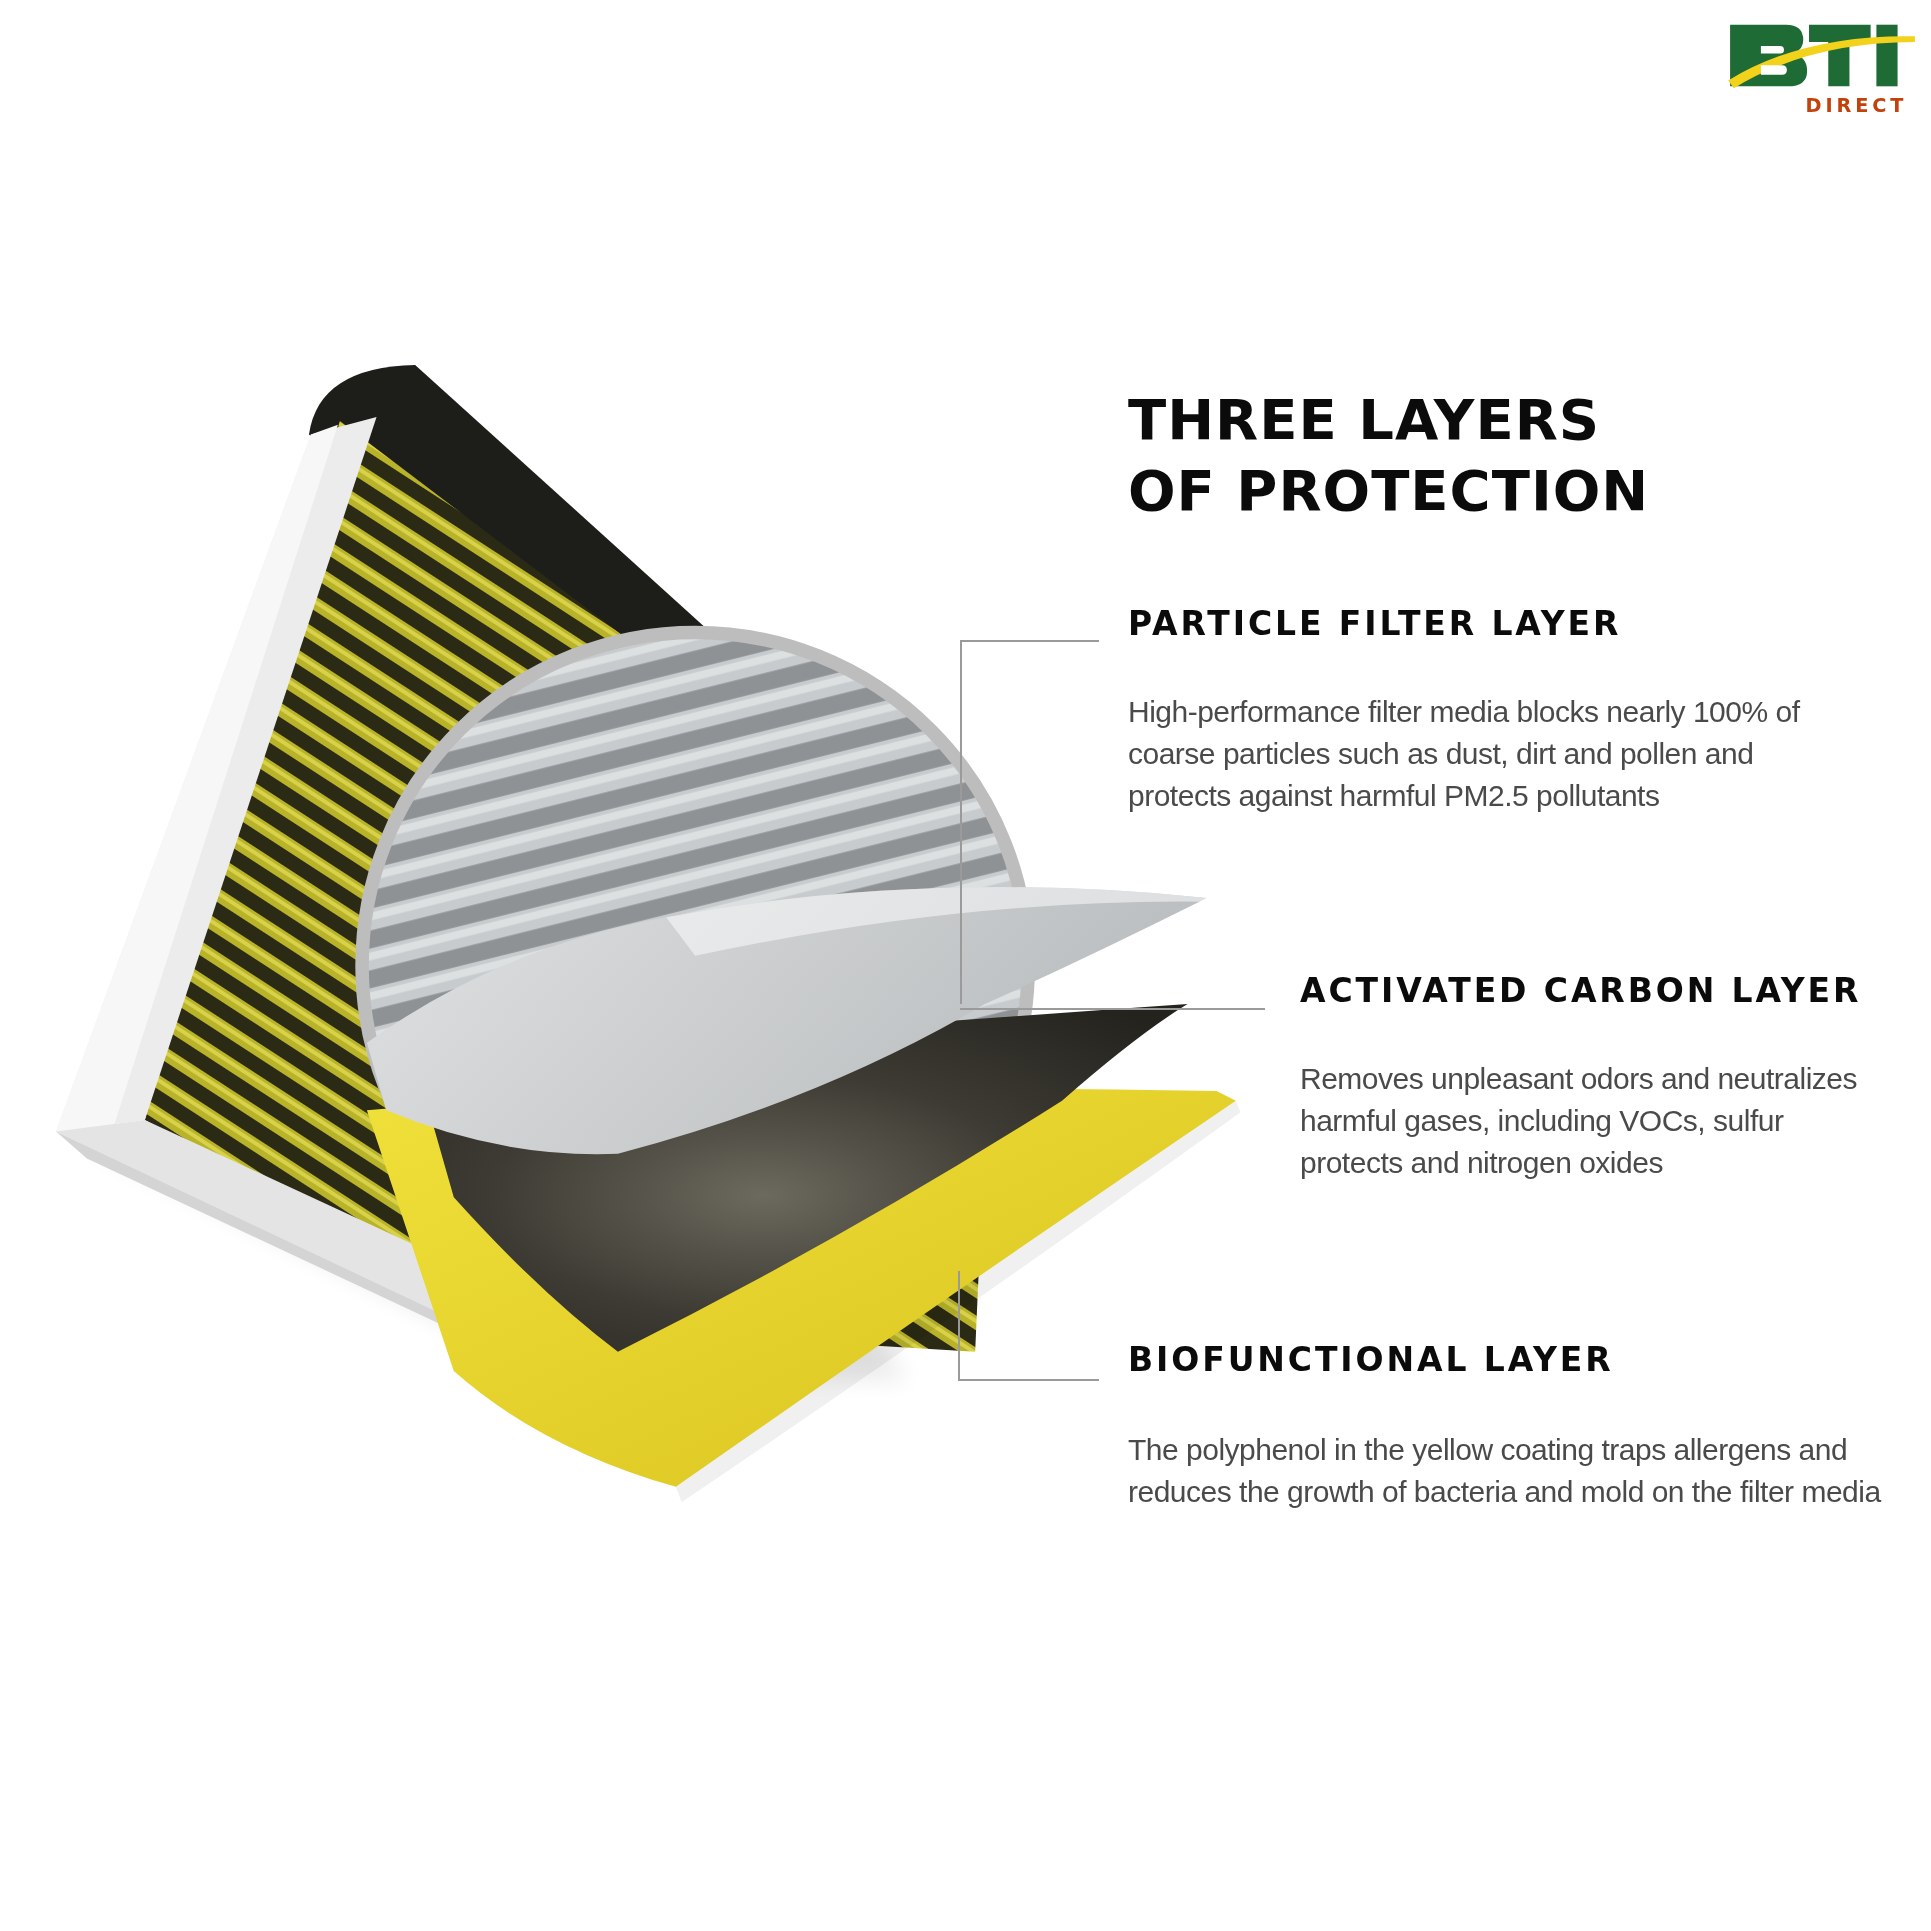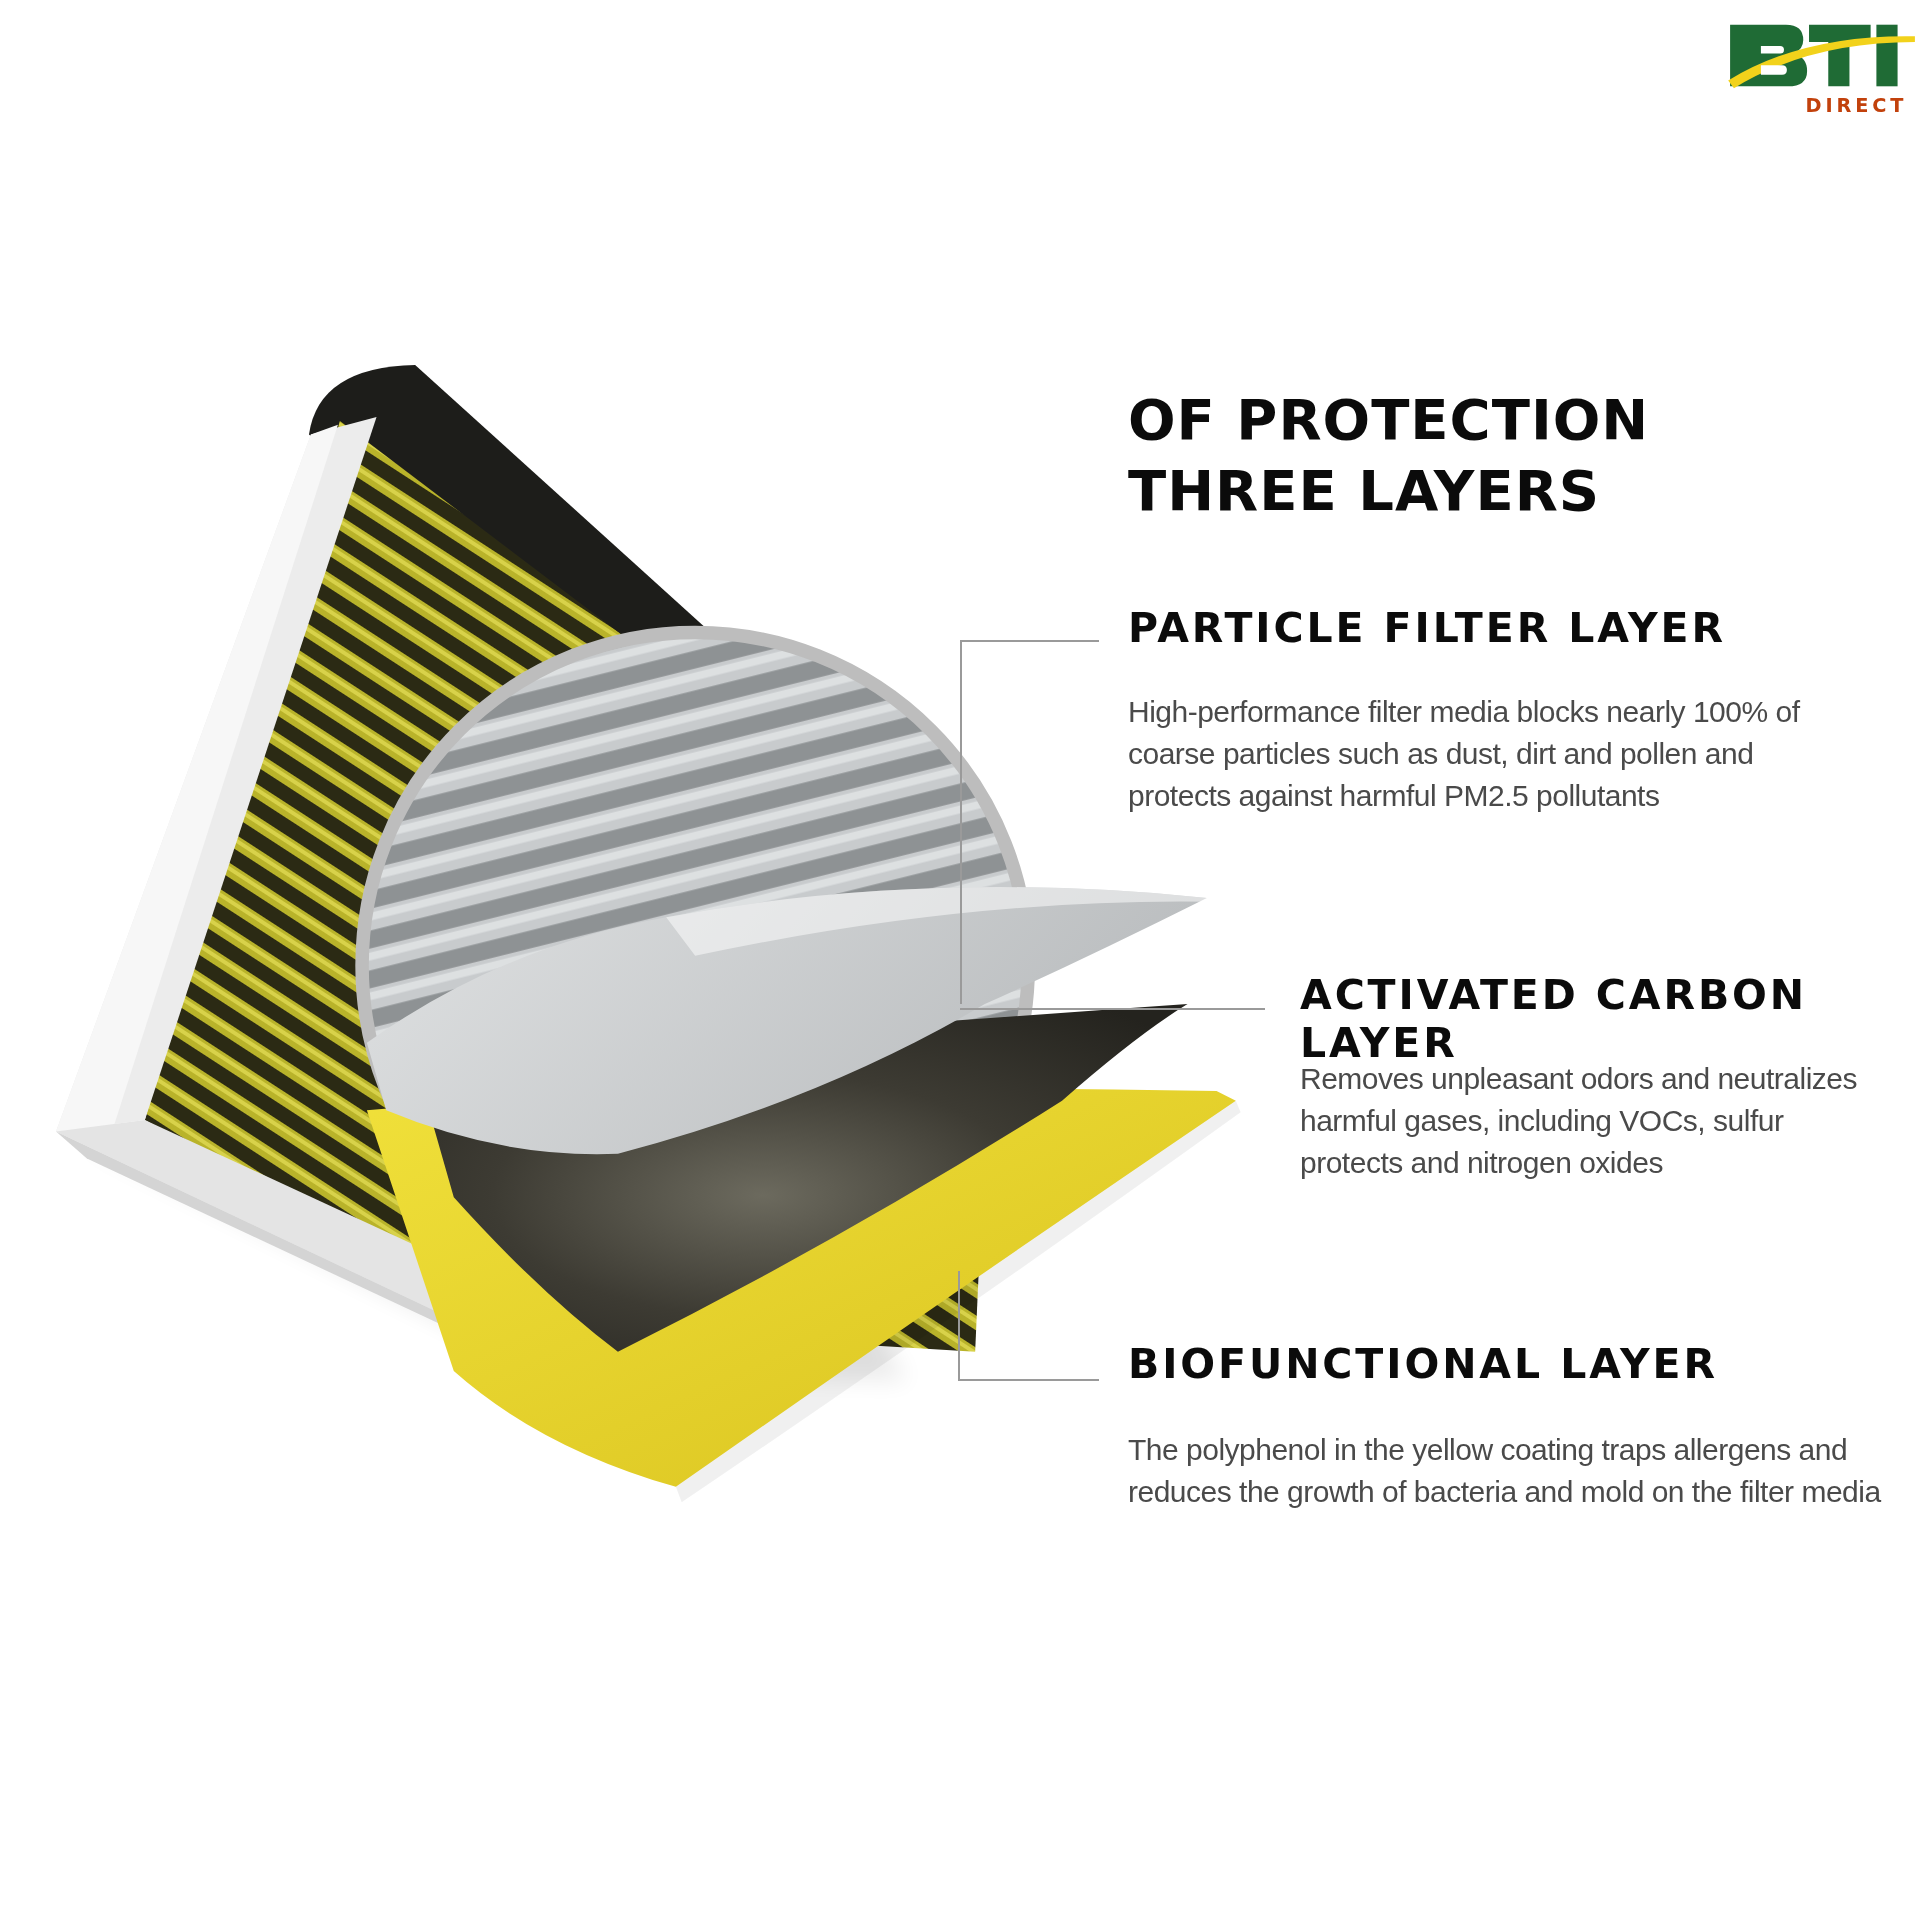--- a/index.html
+++ b/index.html
@@ -24,21 +24,21 @@
   .callout-3 { left: 958px; top: 1271px; width: 139px; height: 108px;
                border-left-width: 2.9px; border-bottom-width: 2.9px; }
 
   
   .title { position: absolute; left: 1128px; top: 384px; margin: 0;
            font-family: "DejaVu Sans", sans-serif; font-weight: bold;
            font-size: 56px; line-height: 71px; color: #0b0b0b; letter-spacing: 1px; }
   .title span { display: block; }
 
   .layer-heading { position: absolute; margin: 0; font-family: "DejaVu Sans", sans-serif;
-                   font-weight: bold; font-size: 41px; letter-spacing: 2.9px; color: #0b0b0b; }
+                   font-weight: bold; font-size: 33px; letter-spacing: 2.9px; color: #0b0b0b; }
   .layer-desc { position: absolute; margin: 0; font-family: "Liberation Sans", sans-serif;
                 font-size: 30px; line-height: 42px; color: #4a4a4a; letter-spacing: -0.5px; }
 
   .h-particle { left: 1128px; top: 604px; }
   .d-particle { left: 1128px; top: 691px; width: 695px; }
 
   .h-carbon { left: 1300px; top: 971px; }
   .d-carbon { left: 1300px; top: 1058px; width: 579px; }
 
   .h-bio { left: 1128px; top: 1340px; text-align: right; }
@@ -125,22 +125,22 @@
     <path d="M380 1080 Q520 980 690 950 Q960 900 1250 930 Q1130 990 1020 1040 Q850 1140 640 1195 Q520 1200 400 1150 Z" fill="url(#sheetGrad)"></path>
     <path d="M690 950 Q960 900 1250 930 L1255 934 Q1000 930 720 990 Z" fill="#ffffff" opacity="0.5"></path>
   </svg>
 </div>
 
 <div class="callout callout-1"></div>
 <div class="callout callout-2"></div>
 <div class="callout callout-3"></div>
 
 <h1 class="title">
+  <span>THREE LAYERS</span>
   <span>OF PROTECTION</span>
-  <span>THREE LAYERS</span>
 </h1>
 
 <h2 class="layer-heading h-particle">PARTICLE FILTER LAYER</h2>
 <p class="layer-desc d-particle">High-performance filter media blocks nearly 100% of coarse particles such as dust, dirt and pollen and protects against harmful PM2.5 pollutants</p>
 
 <h2 class="layer-heading h-carbon">ACTIVATED CARBON LAYER</h2>
 <p class="layer-desc d-carbon">Removes unpleasant odors and neutralizes harmful gases, including VOCs, sulfur protects and nitrogen oxides</p>
 
 <h2 class="layer-heading h-bio">BIOFUNCTIONAL LAYER</h2>
 <p class="layer-desc d-bio">The polyphenol in the yellow coating traps allergens and reduces the growth of bacteria and mold on the filter media</p>

